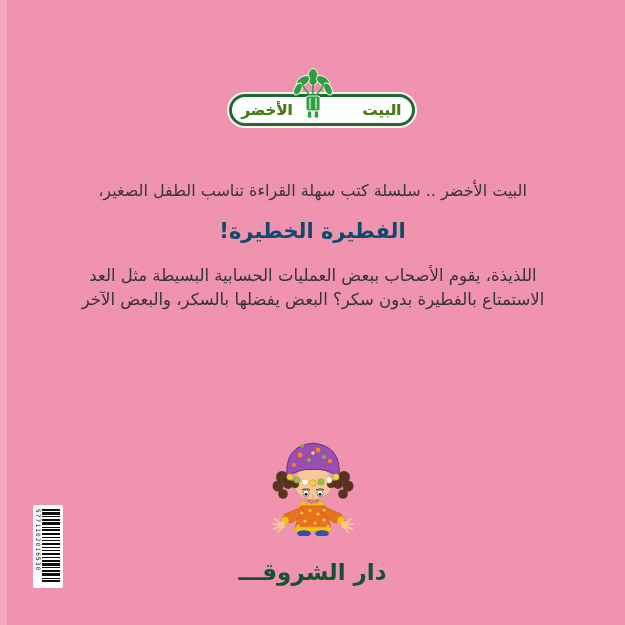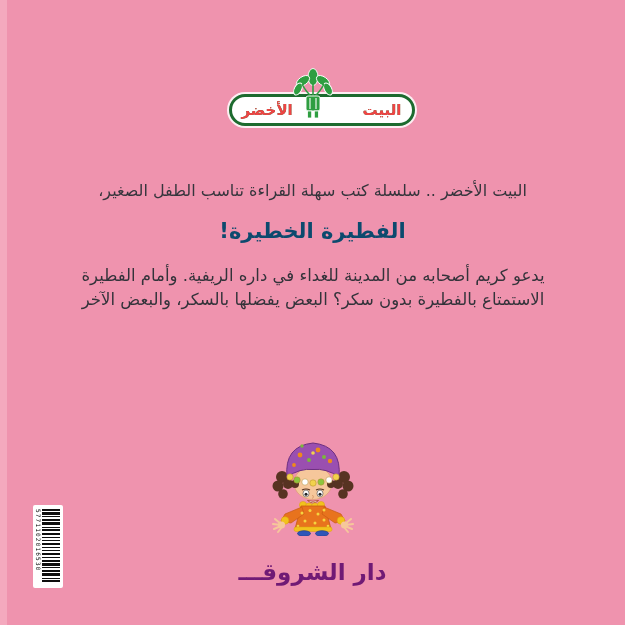--- a/index.html
+++ b/index.html
@@ -14,21 +14,21 @@
   .logo-wrap{position:absolute;top:68px;left:0;width:625px;display:flex;justify-content:center;}
   .logo{position:relative;width:168px;height:58px;}
   .logo-pill{
     position:absolute;left:0;bottom:0;width:160px;height:26px;
     background:#ffffff;border:3px solid #1d6b2f;border-radius:16px;
     display:flex;align-items:center;justify-content:space-between;
     direction:rtl;padding:0 10px;
     box-shadow:0 0 0 2px rgba(255,255,255,.85);
   }
   .logo-pill span{
-    color:#ef4444;font-weight:bold;font-size:15px;line-height:1;
+    color:#4d7c0f;font-weight:bold;font-size:15px;line-height:1;
     text-shadow:0 0 .5px #1d6b2f;
   }
   .logo-plant{position:absolute;left:50%;top:0;transform:translateX(-50%);z-index:2;}
 
   
   .intro{
     position:absolute;top:129px;left:40px;width:545px;
     direction:rtl;text-align:center;
     color:#35353c;font-size:16px;line-height:27px;margin-top:48px;
   }
@@ -66,21 +66,21 @@
     position:absolute;left:2px;top:4px;width:74px;height:7px;
     transform:rotate(90deg) translateY(-7px);transform-origin:0 0;
     font-family:"DejaVu Sans Mono",monospace;font-size:6px;letter-spacing:1.2px;
     color:#000;white-space:nowrap;
   }
 
   
   .publisher{
     position:absolute;top:559px;left:0;width:625px;
     direction:rtl;text-align:center;
-    color:#701a75;font-size:23px;font-weight:bold;
+    color:#14532d;font-size:23px;font-weight:bold;
   }
 </style>
 </head>
 <body>
 
 <div class="left-edge"></div>
 
 <div class="logo-wrap">
   <div class="logo">
     <svg class="logo-plant" width="46" height="52" viewBox="0 0 46 52">
@@ -109,21 +109,21 @@
   </div>
 </div>
 
 <div class="intro">
   <div>البيت الأخضر .. سلسلة كتب سهلة القراءة تناسب الطفل الصغير،</div>
 </div>
 
 <h1 class="book-title">الفطيرة الخطيرة!</h1>
 
 <div class="synopsis">
-  <div>يدعو كريم أصحابه من المدينة للغداء في داره الريفية. وأمام الفطيرة</div>
+  <div>اللذيذة، يقوم الأصحاب ببعض العمليات الحسابية البسيطة مثل العد</div>
   <div>الاستمتاع بالفطيرة بدون سكر؟ البعض يفضلها بالسكر، والبعض الآخر</div>
 </div>
 
 <div class="character">
   <svg width="84" height="104" viewBox="0 0 84 104">
 
     <g fill="#573322">
       <circle cx="11" cy="45" r="6"></circle>
         <circle cx="7" cy="54" r="5.5"></circle>
         <circle cx="12" cy="62" r="4.8"></circle>

